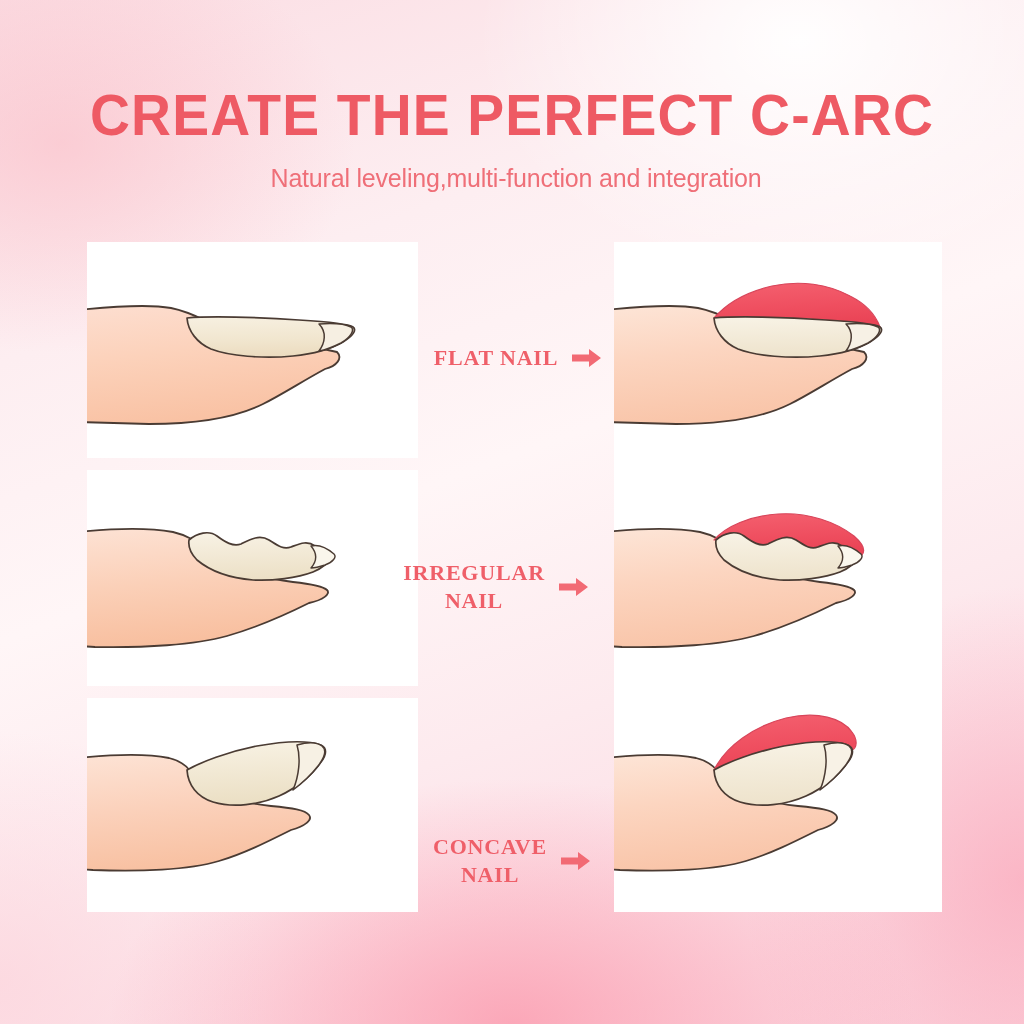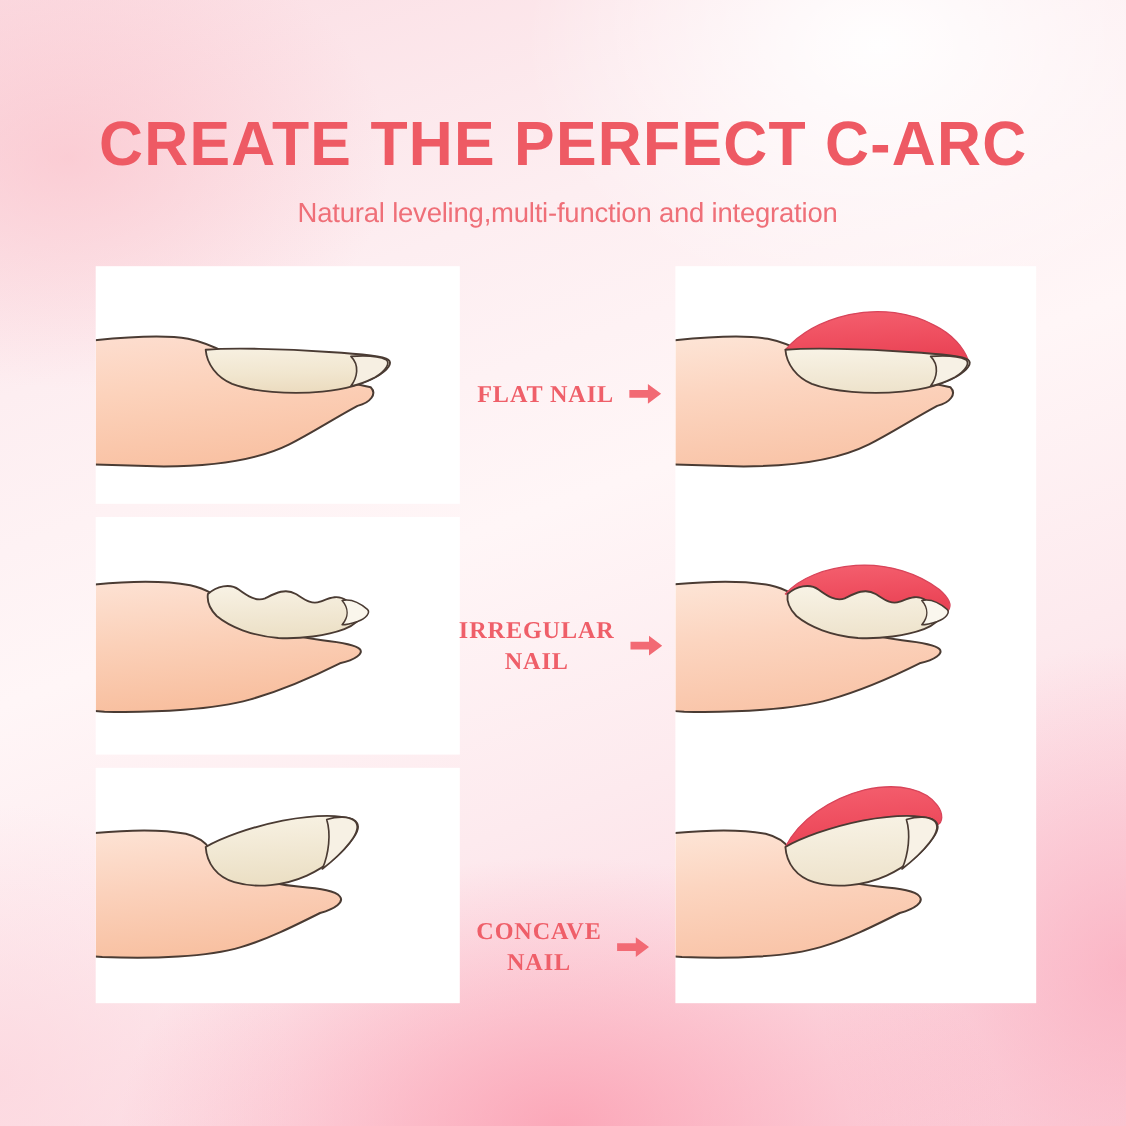--- a/index.html
+++ b/index.html
@@ -24,21 +24,21 @@
       radial-gradient(ellipse 400px 420px at 100% 86%, rgba(250,160,180,0.62) 0%, rgba(250,160,180,0.0) 70%),
       radial-gradient(ellipse 380px 360px at 0% 96%, rgba(252,212,220,0.7) 0%, rgba(252,212,220,0.0) 70%),
       linear-gradient(160deg, #fbdde3 0%, #fdeef1 26%, #fff6f7 46%, #fdeaee 66%, #fbd2dc 100%);
     overflow: hidden;
   }
 
   
   .header {
     position: absolute;
     left: 0;
-    top: 16px;
+    top: 0;
     width: 1024px;
     text-align: center;
   }
   .title {
     margin: 0;
     padding-top: 86px;
     font-family: "Liberation Sans", sans-serif;
     font-size: 57px;
     font-weight: bold;
     letter-spacing: 1.2px;
@@ -83,21 +83,21 @@
   .label-text {
     font-family: "Liberation Serif", serif;
     font-size: 22px;
     font-weight: bold;
     letter-spacing: 0.8px;
     color: #ef5f69;
     text-align: center;
     line-height: 1.28;
   }
   .label-1 { left: 418px; top: 336px; height: 44px; }
-  .label-2 { left: 410px; top: 554px; height: 66px; }
+  .label-2 { left: 396px; top: 554px; height: 66px; }
   .label-3 { left: 412px; top: 812px; height: 66px; margin-top: 16px; }
 
   .arrow-icon {
     flex: 0 0 auto;
     width: 30px;
     height: 20px;
   }
 </style>
 </head>
 <body>

